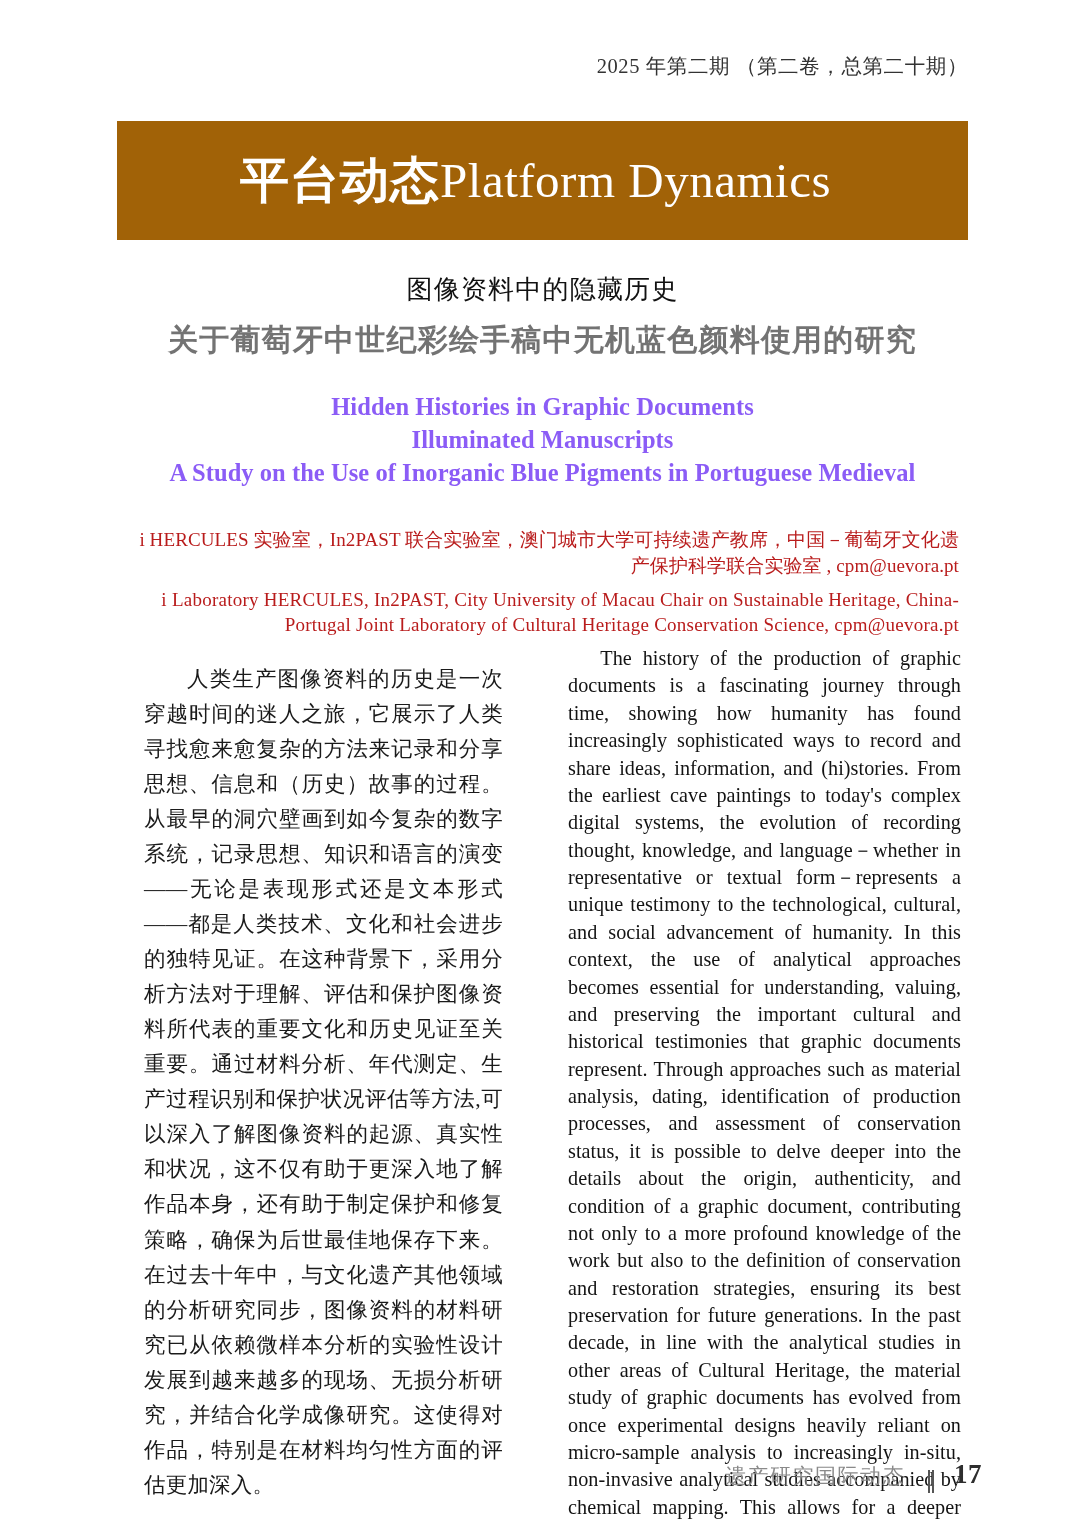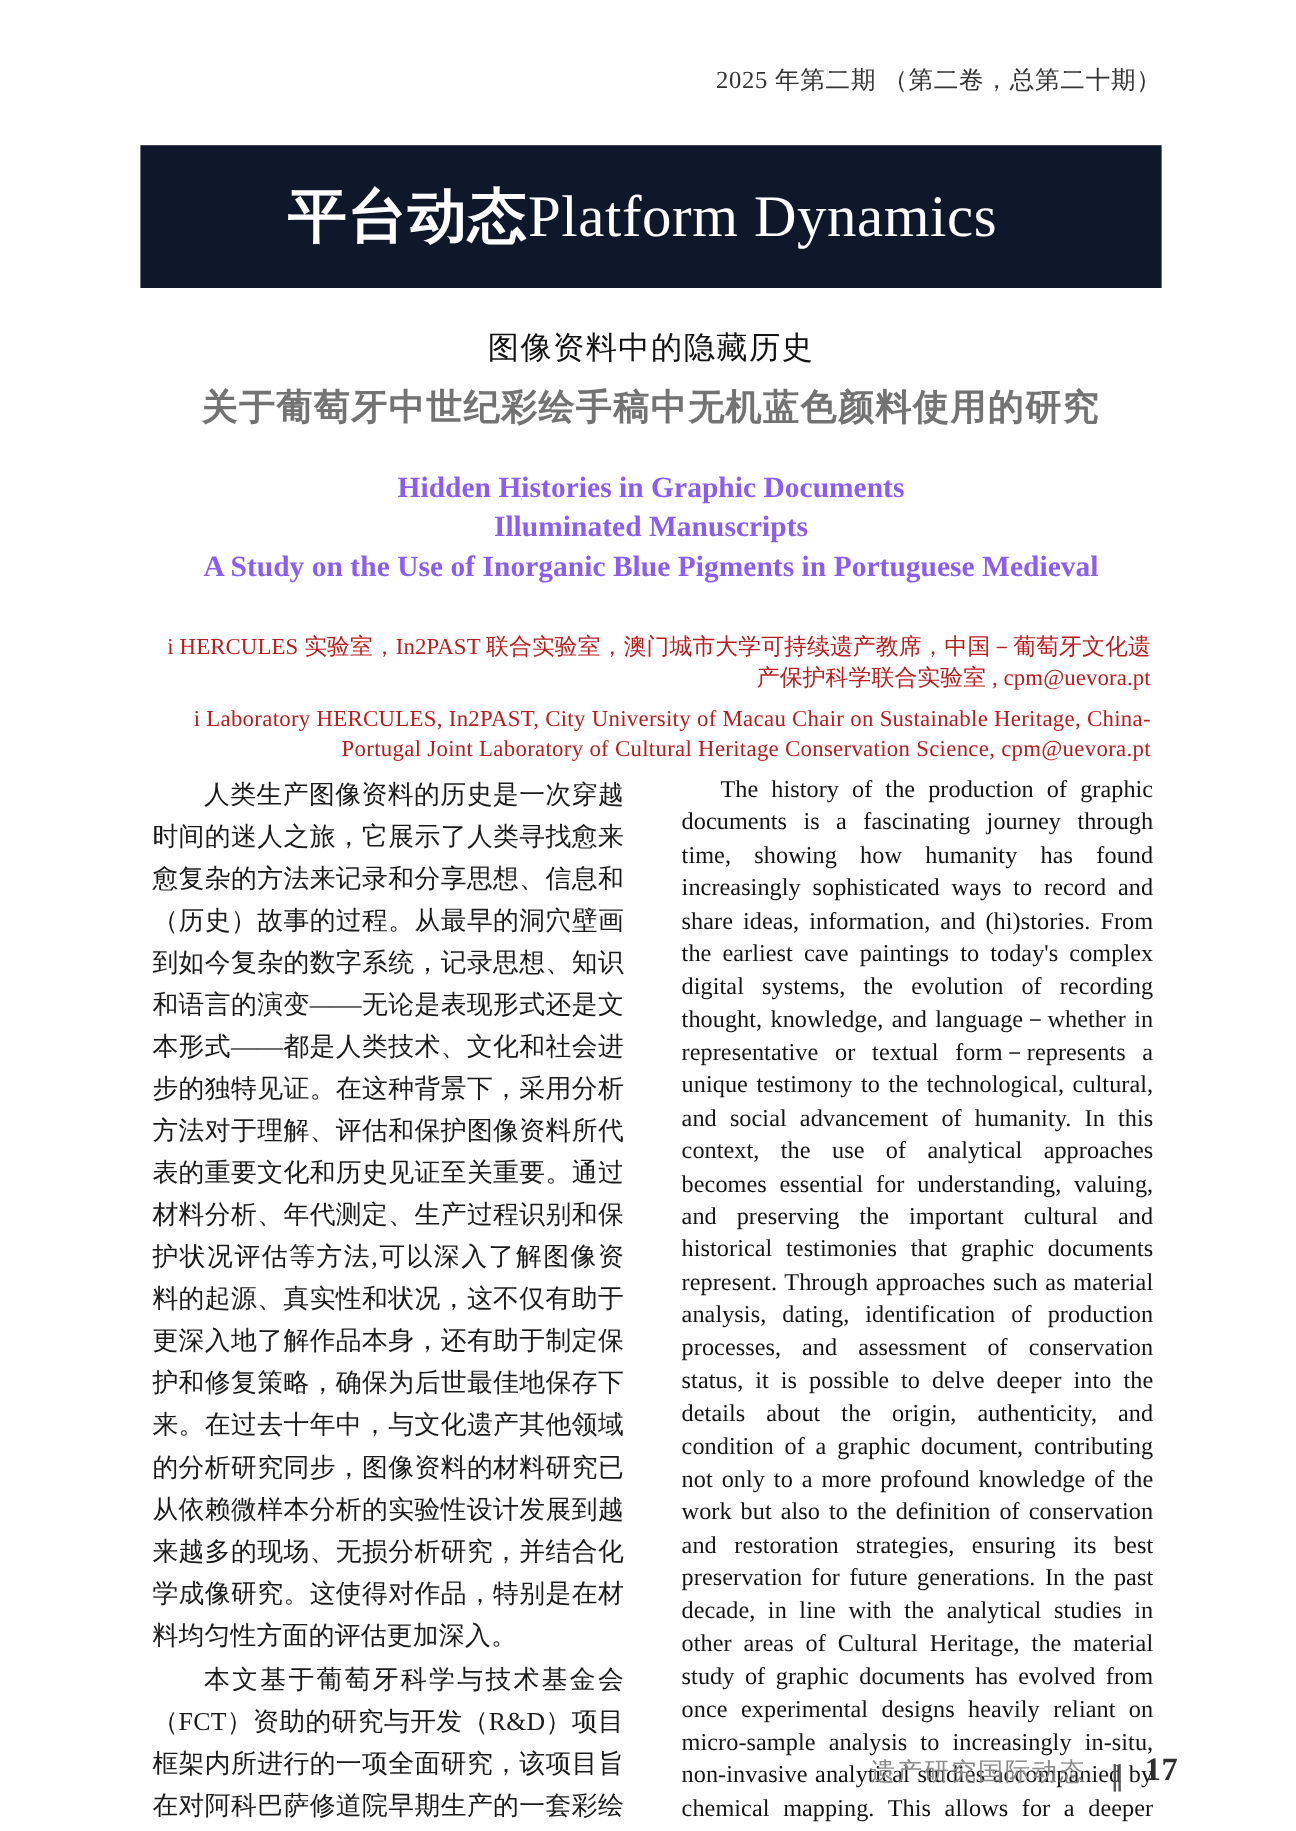--- a/index.html
+++ b/index.html
@@ -143,21 +143,21 @@
     width: 834px;
     height: 760px;
     display: flex;
     justify-content: space-between;
   }
   .col {
     width: 393px;
     box-sizing: border-box;
   }
   .col-cn p {
-    margin: 0;
+    margin: 17px;
     font-size: 21.5px;
     line-height: 1.63;
     text-align: justify;
     text-align-last: left;
     letter-spacing: 0.2px;
     color: #1a1a1a;
     text-indent: 2em;
   }
   .col-cn p + p { margin-top: 2px; }
 
@@ -214,21 +214,21 @@
     letter-spacing: 0.5px;
   }
 </style>
 </head>
 <body>
 
 <div class="page">
 
   <div class="running-head">2025 年第二期 （第二卷，总第二十期）</div>
 
-  <div class="banner" style="background: #0f172a;">
+  <div class="banner" style="background: #a16207;">
     <div class="banner-title" style="color: rgb(255, 255, 255);">
       <span class="cn">平台动态</span><span class="en">Platform Dynamics</span>
     </div>
   </div>
 
   <div class="title-block">
     <div class="title-cn-1">图像资料中的隐藏历史</div>
     <div class="title-cn-2">关于葡萄牙中世纪彩绘手稿中无机蓝色颜料使用的研究</div>
     <div class="title-en">
       <div>Hidden Histories in Graphic Documents</div>

